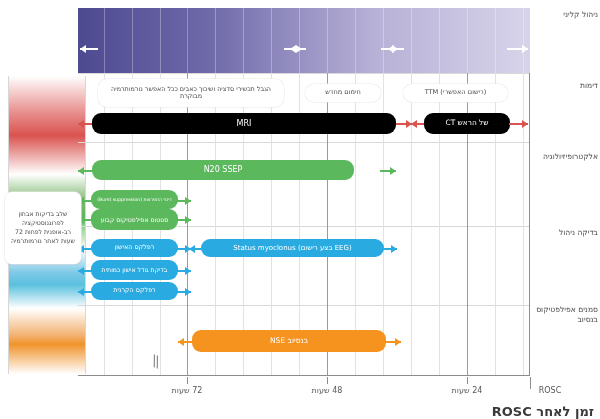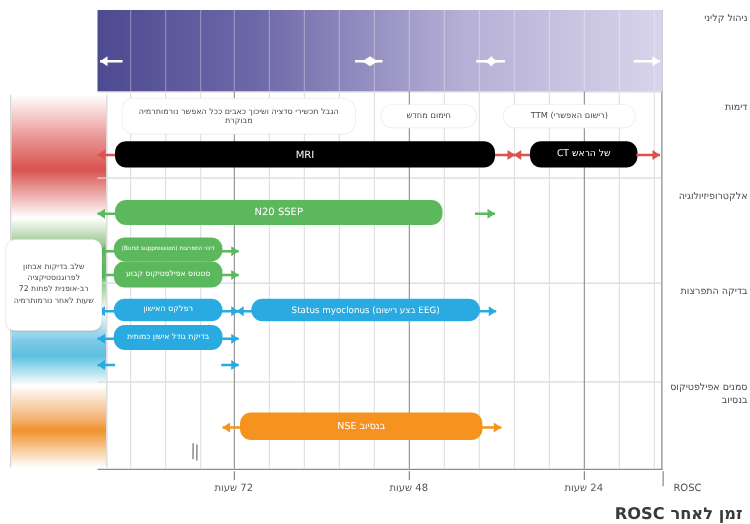--- a/index.html
+++ b/index.html
@@ -261,20 +261,21 @@
     <div class="pill blue" style="left:13px; top:252px; width:87px; height:20px; font-size:6.2px;">בדיקת גודל אישון כמותית</div>
     <div class="arrow ar-right" style="color:#29abe2; left:99px; width:14px; top:262px;">
         <span class="line"></span>
         <span class="head"></span>
       </div>
 
     <div class="arrow ar-left" style="color:#29abe2; left:0px; width:14px; top:283px;">
         <span class="line"></span>
         <span class="head"></span>
       </div>
+    <div class="pill blue" style="left:13px; top:274px; width:87px; height:18px; font-size:6.4px;">רפלקס הקרנית</div>
     <div class="arrow ar-right" style="color:#29abe2; left:99px; width:14px; top:283px;">
         <span class="line"></span>
         <span class="head"></span>
       </div>
 
     <div class="arrow ar-left" style="color:#f6921e; left:100px; width:16px; top:333px;">
         <span class="line"></span>
         <span class="head"></span>
       </div>
     <div class="pill orange" style="left:114px; top:322px; width:194px; height:22px; font-size:7.6px;">NSE בנסיוב</div>
@@ -284,21 +285,21 @@
       </div>
   </div>
 
   <div class="callout">שלב בדיקות אבחון לפרוגנוסטיקציה רב-אופנית לפחות 72 שעות לאחר נורמותרמיה</div>
 
   <div class="brk">\\</div>
 
   <div class="cat" style="top:10px">ניהול קליני</div>
   <div class="cat" style="top:81px">דימות</div>
   <div class="cat" style="top:152px">אלקטרופיזיולוגיה</div>
-  <div class="cat" style="top:228px">בדיקה התפרצות</div>
+  <div class="cat" style="top:228px">בדיקה ניהול</div>
   <div class="cat" style="top:305px">סמנים אפילפטיקוס בנסיוב</div>
 
   <div class="tick" style="left:187px"></div>
   <div class="tick" style="left:327px"></div>
   <div class="tick" style="left:467px"></div>
   <div class="tick" style="left:530px; top:377px; height:12px;"></div>
 
   <div class="xlab" style="left:187px">72 שעות</div>
   <div class="xlab" style="left:327px">48 שעות</div>
   <div class="xlab" style="left:467px">24 שעות</div>

